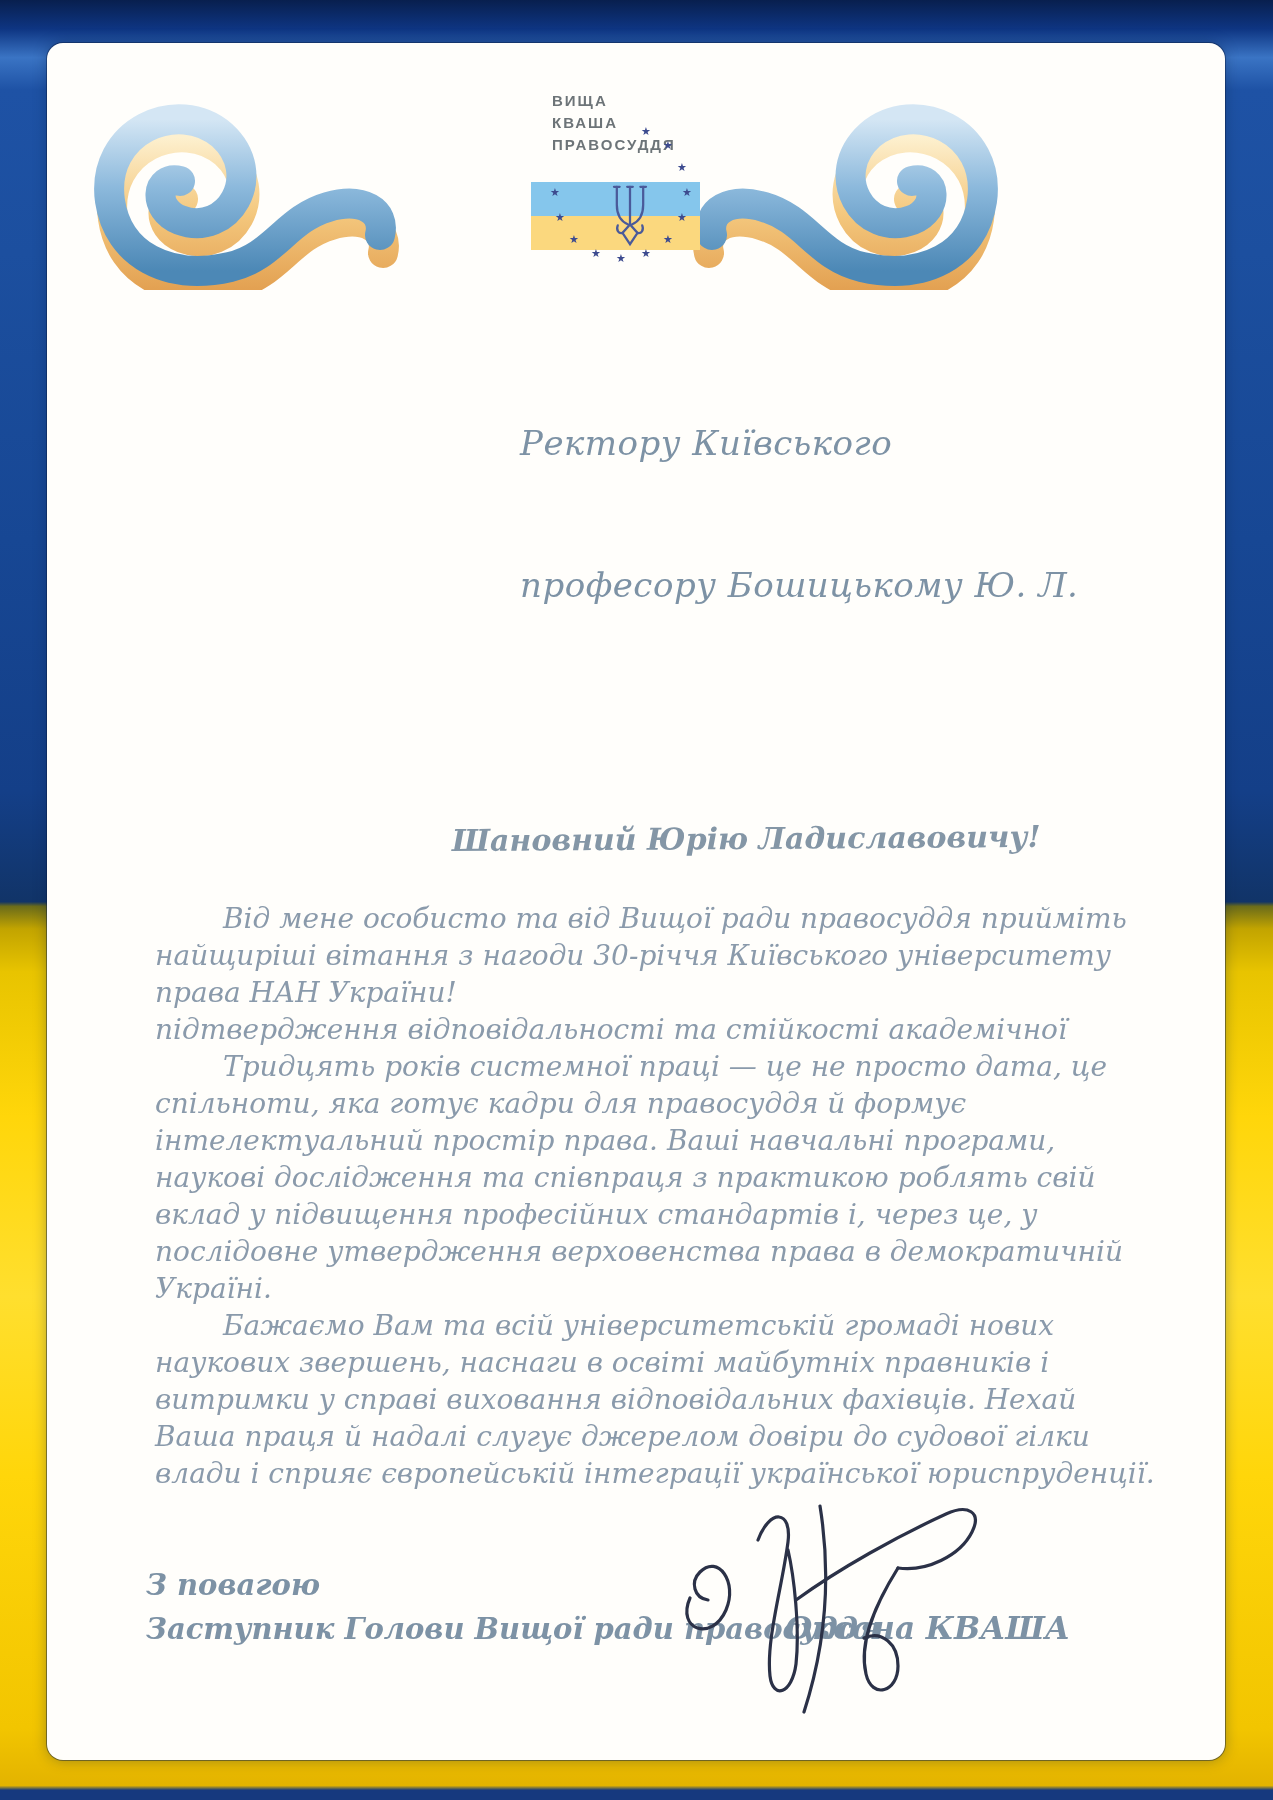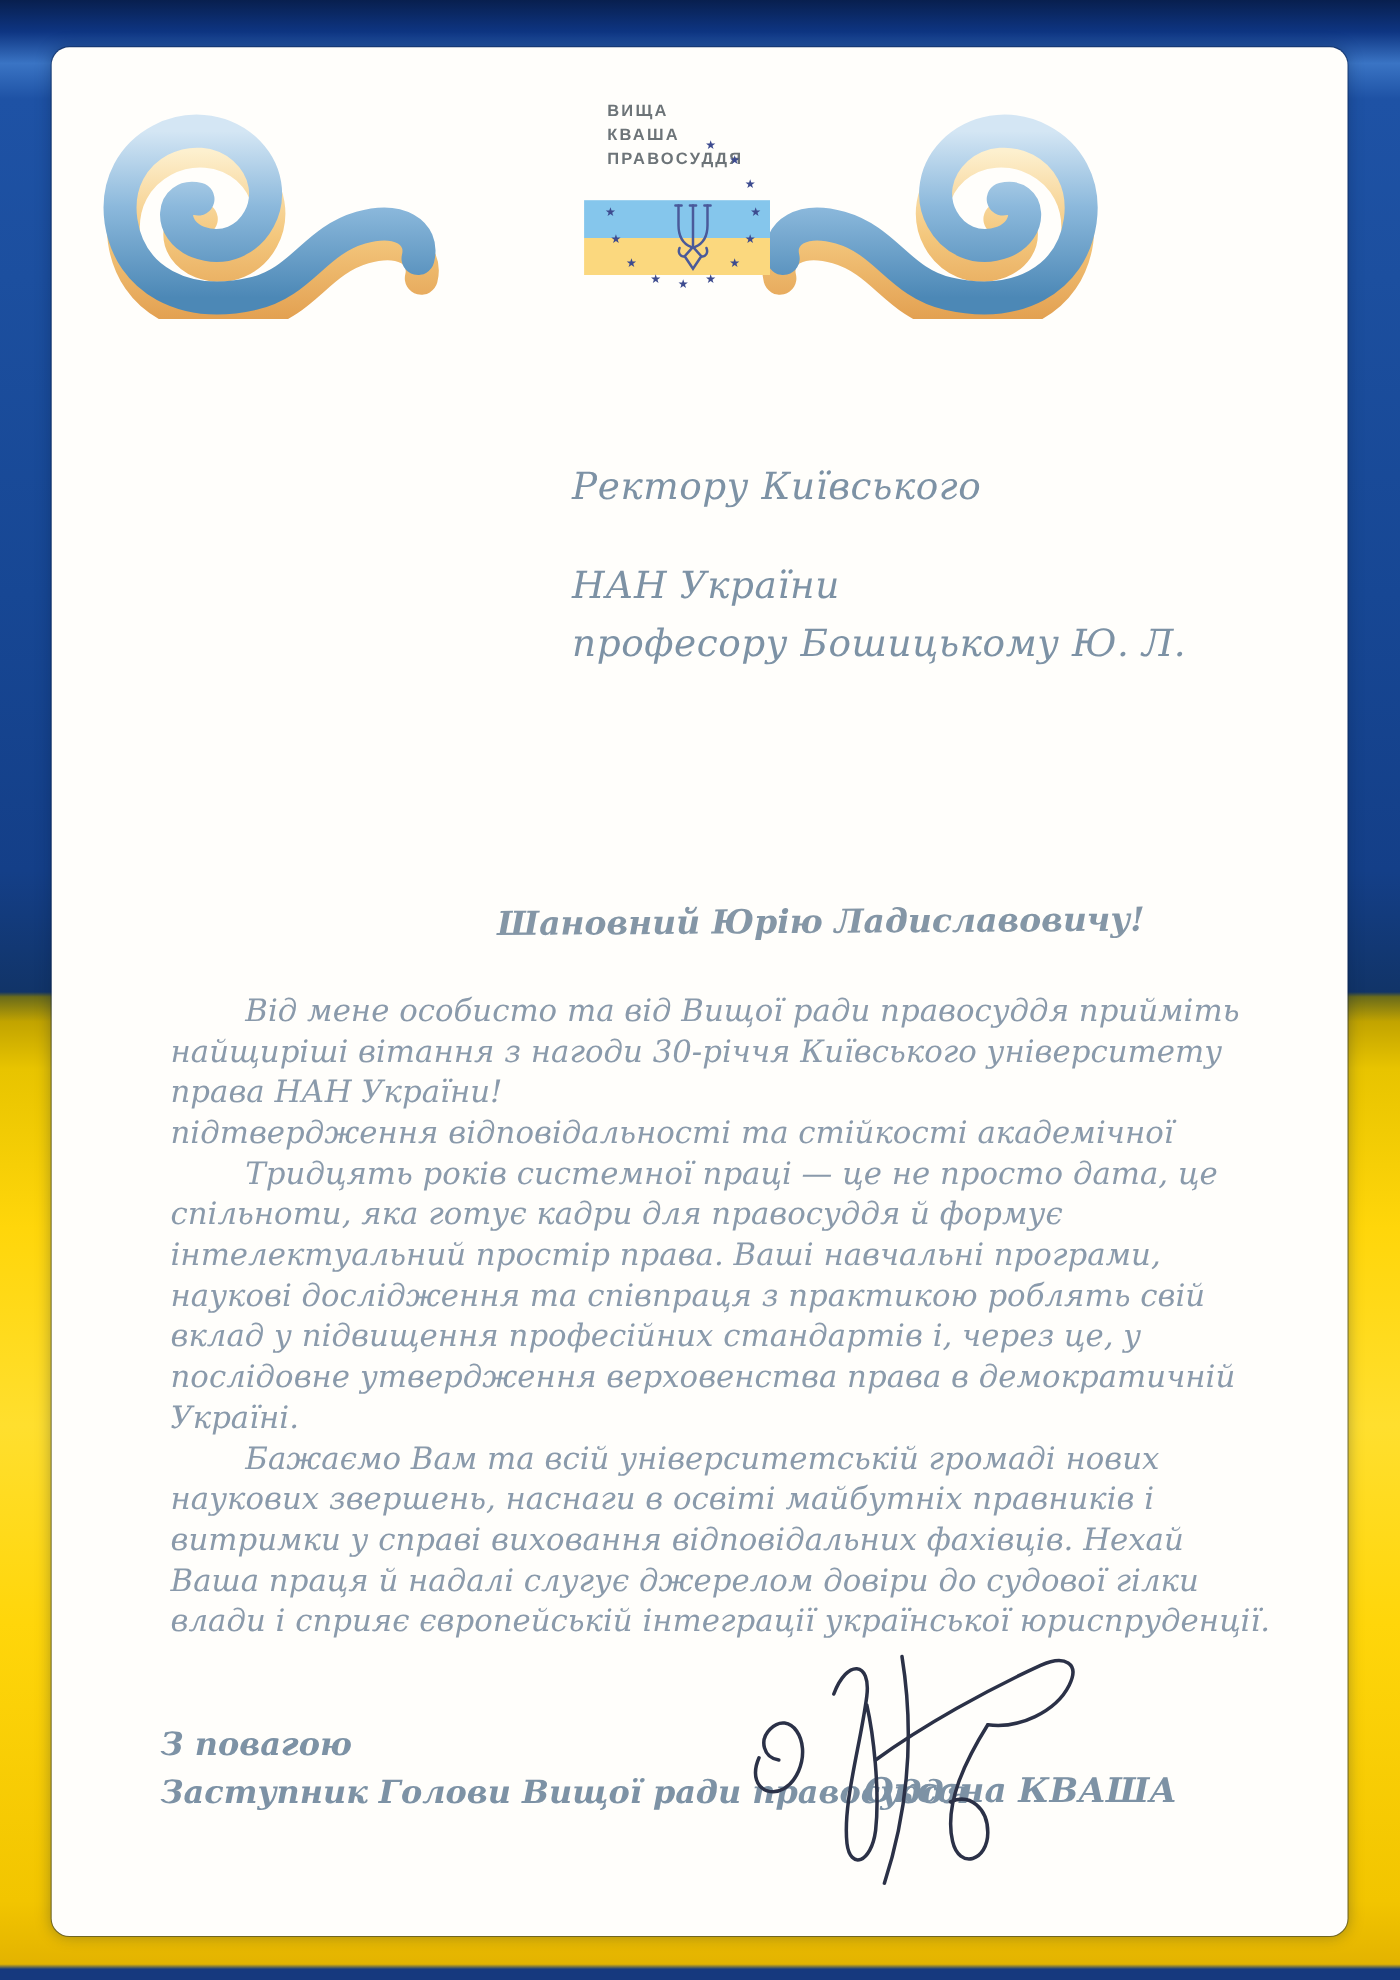--- a/index.html
+++ b/index.html
@@ -102,21 +102,20 @@
     <span class="star" style="left:568px;top:210px;">★</span>
     <span class="star" style="left:543px;top:205px;">★</span>
     <span class="star" style="left:521px;top:191px;">★</span>
     <span class="star" style="left:507px;top:169px;">★</span>
     <span class="star" style="left:502px;top:144px;">★</span>
     <span class="star" style="left:593px;top:83px;">★</span>
     <span class="star" style="left:615px;top:97px;">★</span>
     <span class="star" style="left:629px;top:119px;">★</span>
 
     <div class="abs addr" style="left:473px;top:380px;">Ректору Київського</div>
-    <div class="abs addr" style="left:473px;top:470px;">НАН України</div>
     <div class="abs addr" style="left:473px;top:522px;">професору Бошицькому Ю. Л.</div>
 
     <div class="abs salut">Шановний Юрію Ладиславовичу!</div>
 
     <div class="abs body-text">
       <div class="ln ind">Від мене особисто та від Вищої ради правосуддя прийміть</div>
       <div class="ln">найщиріші вітання з нагоди 30-річчя Київського університету</div>
       <div class="ln">права НАН України!</div>
       <div class="ln">підтвердження відповідальності та стійкості академічної</div>
       <div class="ln ind">Тридцять років системної праці — це не просто дата, це</div>

